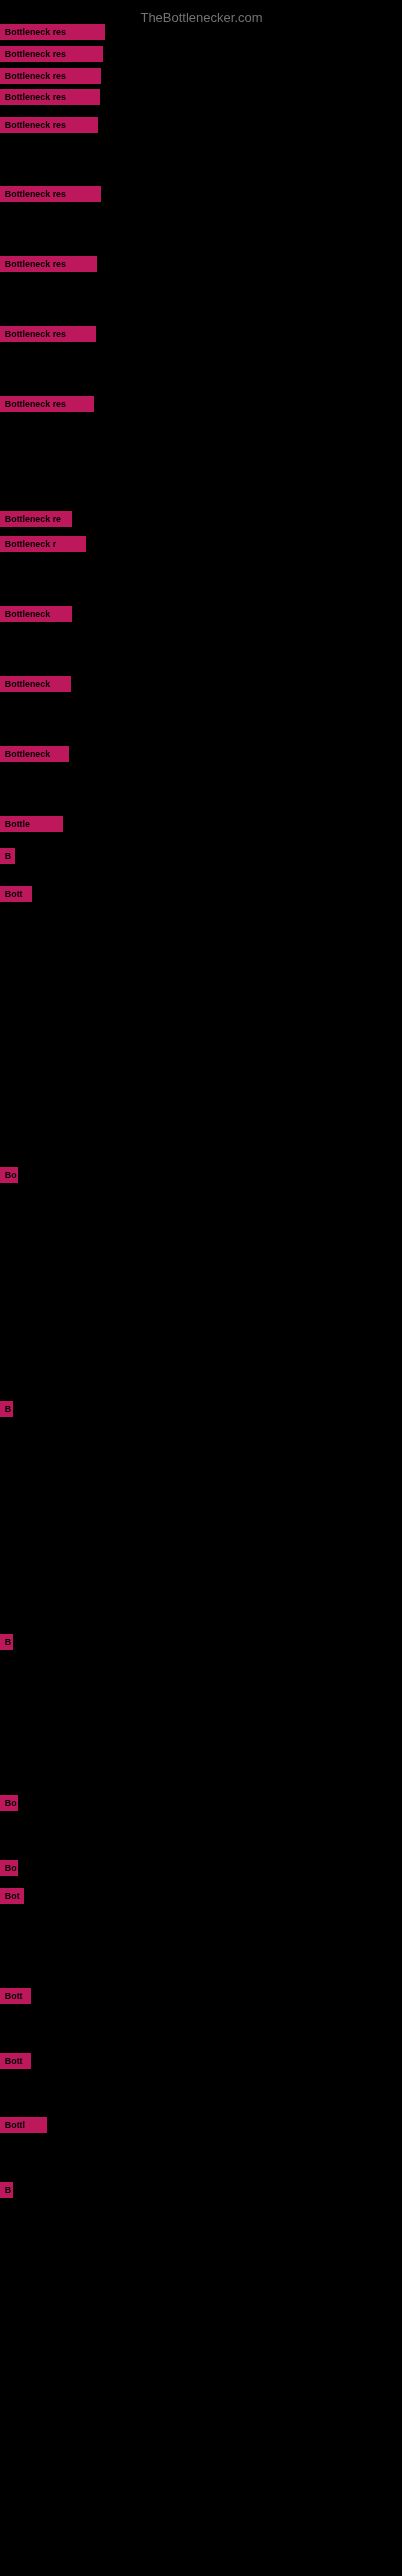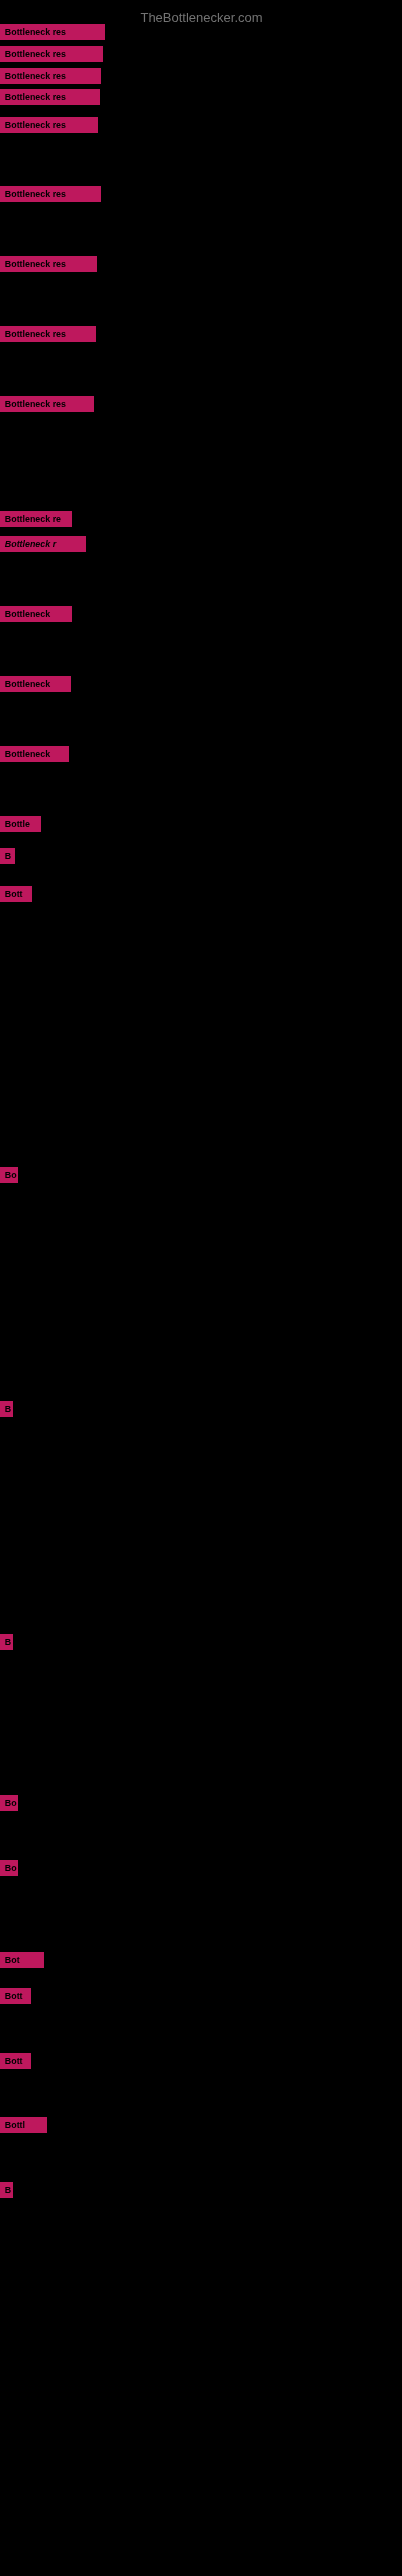--- a/index.html
+++ b/index.html
@@ -47,30 +47,30 @@
 <div class="bottleneck-item" style="top: 24px; width: 105px;">Bottleneck res</div>
 <div class="bottleneck-item" style="top: 46px; width: 103px;">Bottleneck res</div>
 <div class="bottleneck-item" style="top: 68px; width: 101px;">Bottleneck res</div>
 <div class="bottleneck-item" style="top: 89px; width: 100px;">Bottleneck res</div>
 <div class="bottleneck-item" style="top: 117px; width: 98px;">Bottleneck res</div>
 <div class="bottleneck-item" style="top: 186px; width: 101px;">Bottleneck res</div>
 <div class="bottleneck-item" style="top: 256px; width: 97px;">Bottleneck res</div>
 <div class="bottleneck-item" style="top: 326px; width: 96px;">Bottleneck res</div>
 <div class="bottleneck-item" style="top: 396px; width: 94px;">Bottleneck res</div>
 <div class="bottleneck-item" style="top: 488px; width: 72px; margin-top: 23px;">Bottleneck re</div>
-<div class="bottleneck-item" style="top: 536px; width: 86px; font-style: italic;">Bottleneck r</div>
+<div class="bottleneck-item" style="top: 536px; width: 86px;">Bottleneck r</div>
 <div class="bottleneck-item" style="top: 606px; width: 72px;">Bottleneck</div>
 <div class="bottleneck-item" style="top: 676px; width: 71px;">Bottleneck</div>
 <div class="bottleneck-item" style="top: 746px; width: 69px;">Bottleneck</div>
-<div class="bottleneck-item" style="top: 816px; width: 41px;">Bottle</div>
+<div class="bottleneck-item" style="top: 816px; width: 63px;">Bottle</div>
 <div class="bottleneck-item" style="top: 848px; width: 14.5px;">B</div>
 <div class="bottleneck-item" style="top: 886px; width: 32px;">Bott</div>
 <div class="bottleneck-item" style="top: 1167px; width: 17.7px;">Bo</div>
 <div class="bottleneck-item" style="top: 1401px; width: 13px;">B</div>
 <div class="bottleneck-item" style="top: 1634px; width: 13px;">B</div>
 <div class="bottleneck-item" style="top: 1795px; width: 17.7px;">Bo</div>
 <div class="bottleneck-item" style="top: 1860px; width: 17.7px;">Bo</div>
-<div class="bottleneck-item" style="top: 1952px; width: 44px;">Bot</div>
+<div class="bottleneck-item" style="top: 1888px; width: 24px;">Bot</div>
 <div class="bottleneck-item" style="top: 1988px; width: 31px;">Bott</div>
 <div class="bottleneck-item" style="top: 2053px; width: 31px;">Bott</div>
 <div class="bottleneck-item" style="top: 2117px; width: 47px;">Bottl</div>
 <div class="bottleneck-item" style="top: 2182px; width: 13px;">B</div>
 
 
 </body></html>

